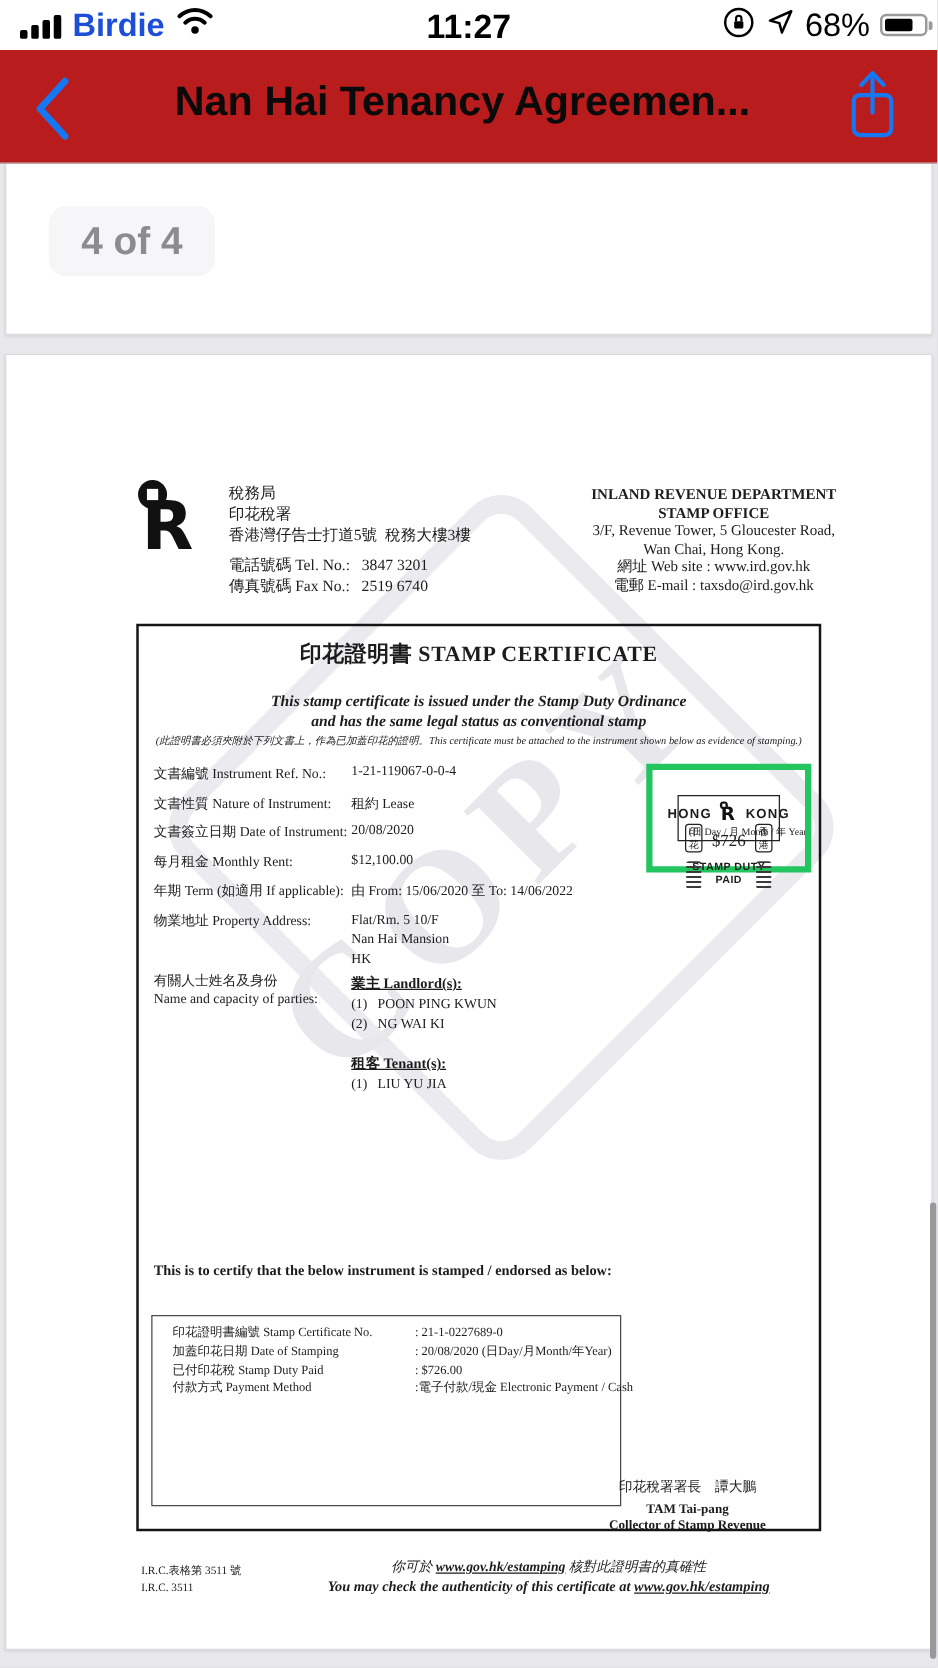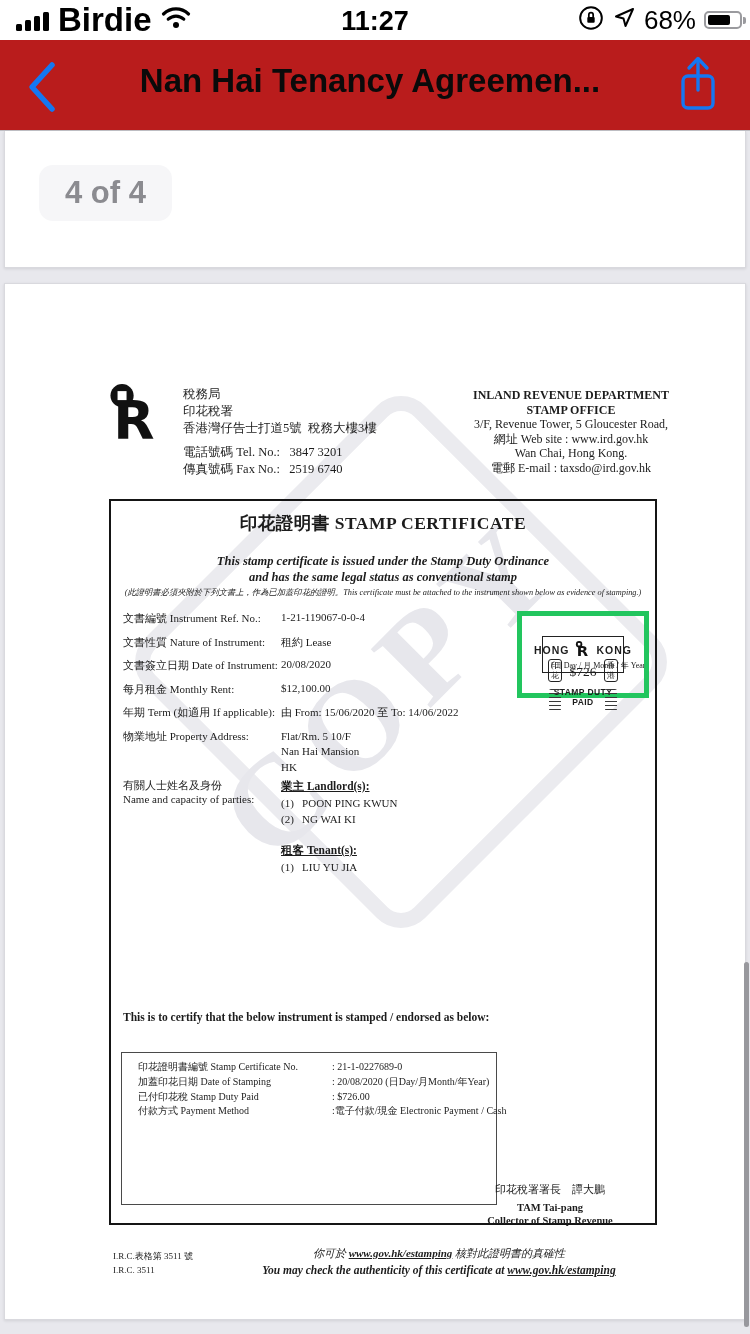--- a/index.html
+++ b/index.html
@@ -5,21 +5,21 @@
   * { margin:0; padding:0; box-sizing:border-box; }
   html,body { background:#d5d5da; }
   .screen { position:relative; width:750px; height:1334px; background:#e8e8ed; overflow:hidden;
             font-family:"Liberation Sans","DejaVu Sans",sans-serif; margin:0 auto; }
 
   
   .statusbar { position:absolute; top:0; left:0; right:0; height:40px; background:#fff; z-index:5; }
   .sb-left { position:absolute; left:16px; top:5px; display:flex; align-items:flex-end; gap:9px; height:30px; }
   .sig-bars { display:flex; align-items:flex-end; gap:3px; height:22px; padding-bottom:4px; }
   .sig-bars i { display:block; width:6px; background:#000; border-radius:1.5px; }
-  .carrier { font-size:33px; font-weight:600; color:#000000; line-height:30px; }
+  .carrier { font-size:26px; font-weight:600; color:#1d4ed8; line-height:30px; }
   .wifi { margin-bottom:2px; }
   .sb-time { position:absolute; left:0; right:0; top:6px; text-align:center; font-size:27px; font-weight:600; color:#000; }
   .sb-right { position:absolute; right:8px; top:5px; display:flex; align-items:center; gap:8px; height:30px; }
   .pct { font-size:26px; color:#000; }
   .batt { position:relative; width:38px; height:18px; border:2px solid #9a9a9e; border-radius:5px; }
   .batt .fill { position:absolute; left:2px; top:2px; bottom:2px; width:66%; background:#000; border-radius:2px; }
   .batt .tip { position:absolute; right:-6px; top:4px; width:3px; height:7px; background:#9a9a9e; border-radius:0 2px 2px 0; }
 
   
   .navbar { position:absolute; top:40px; left:0; right:0; height:91px; background:#b91c1c; border-bottom:1px solid #bdbdc2; z-index:5; }
@@ -191,22 +191,22 @@
         <div class="pre">香港灣仔告士打道5號  稅務大樓3樓</div>
       </div>
       <div class="hdr-contact">
         <div class="pre">電話號碼 Tel. No.:   3847 3201</div>
         <div class="pre">傳真號碼 Fax No.:   2519 6740</div>
       </div>
       <div class="hdr-right">
         <div class="b">INLAND REVENUE DEPARTMENT</div>
         <div class="b">STAMP OFFICE</div>
         <div>3/F, Revenue Tower, 5 Gloucester Road,</div>
+        <div>Wan Chai, Hong Kong.</div>
         <div>網址 Web site : www.ird.gov.hk</div>
-        <div>Wan Chai, Hong Kong.</div>
         <div>電郵 E-mail : taxsdo@ird.gov.hk</div>
       </div>
 
       <div class="cert-box">
         <div class="cb-title">印花證明書  STAMP CERTIFICATE</div>
         <div class="cb-sub-en1">This stamp certificate is issued under the Stamp Duty Ordinance</div>
         <div class="cb-sub-en2">and has the same legal status as conventional stamp</div>
         <div class="cb-note">(此證明書必須夾附於下列文書上，作為已加蓋印花的證明。This certificate must be attached to the instrument shown below as evidence of stamping.)</div>
 
         <div class="cb-fields">

